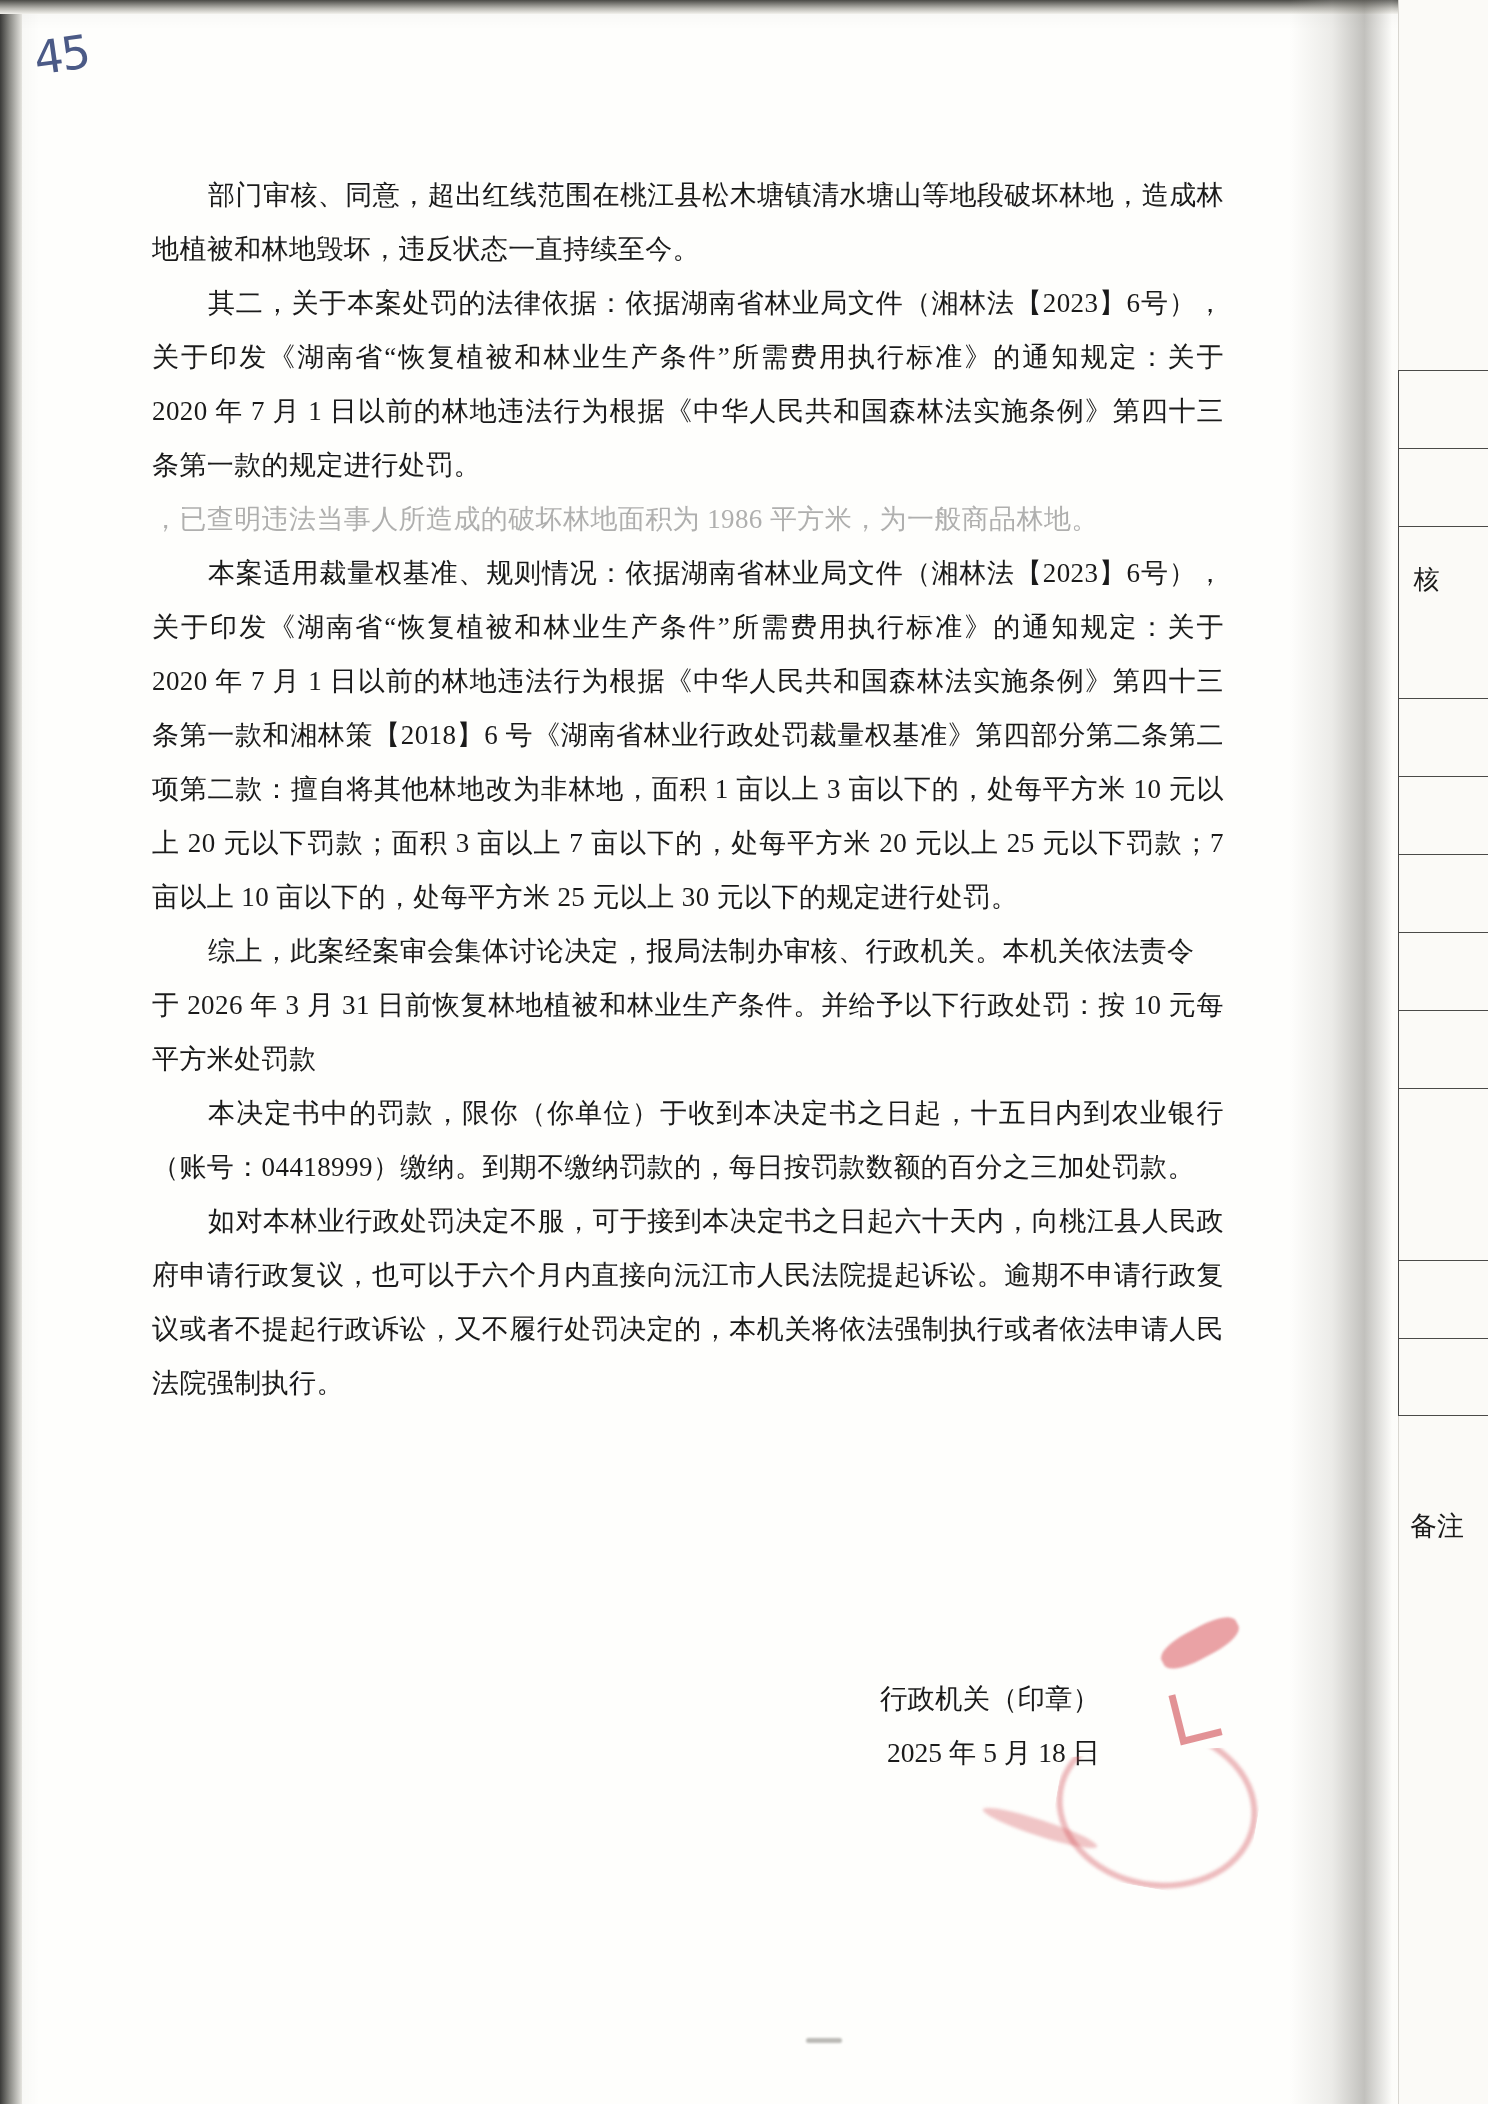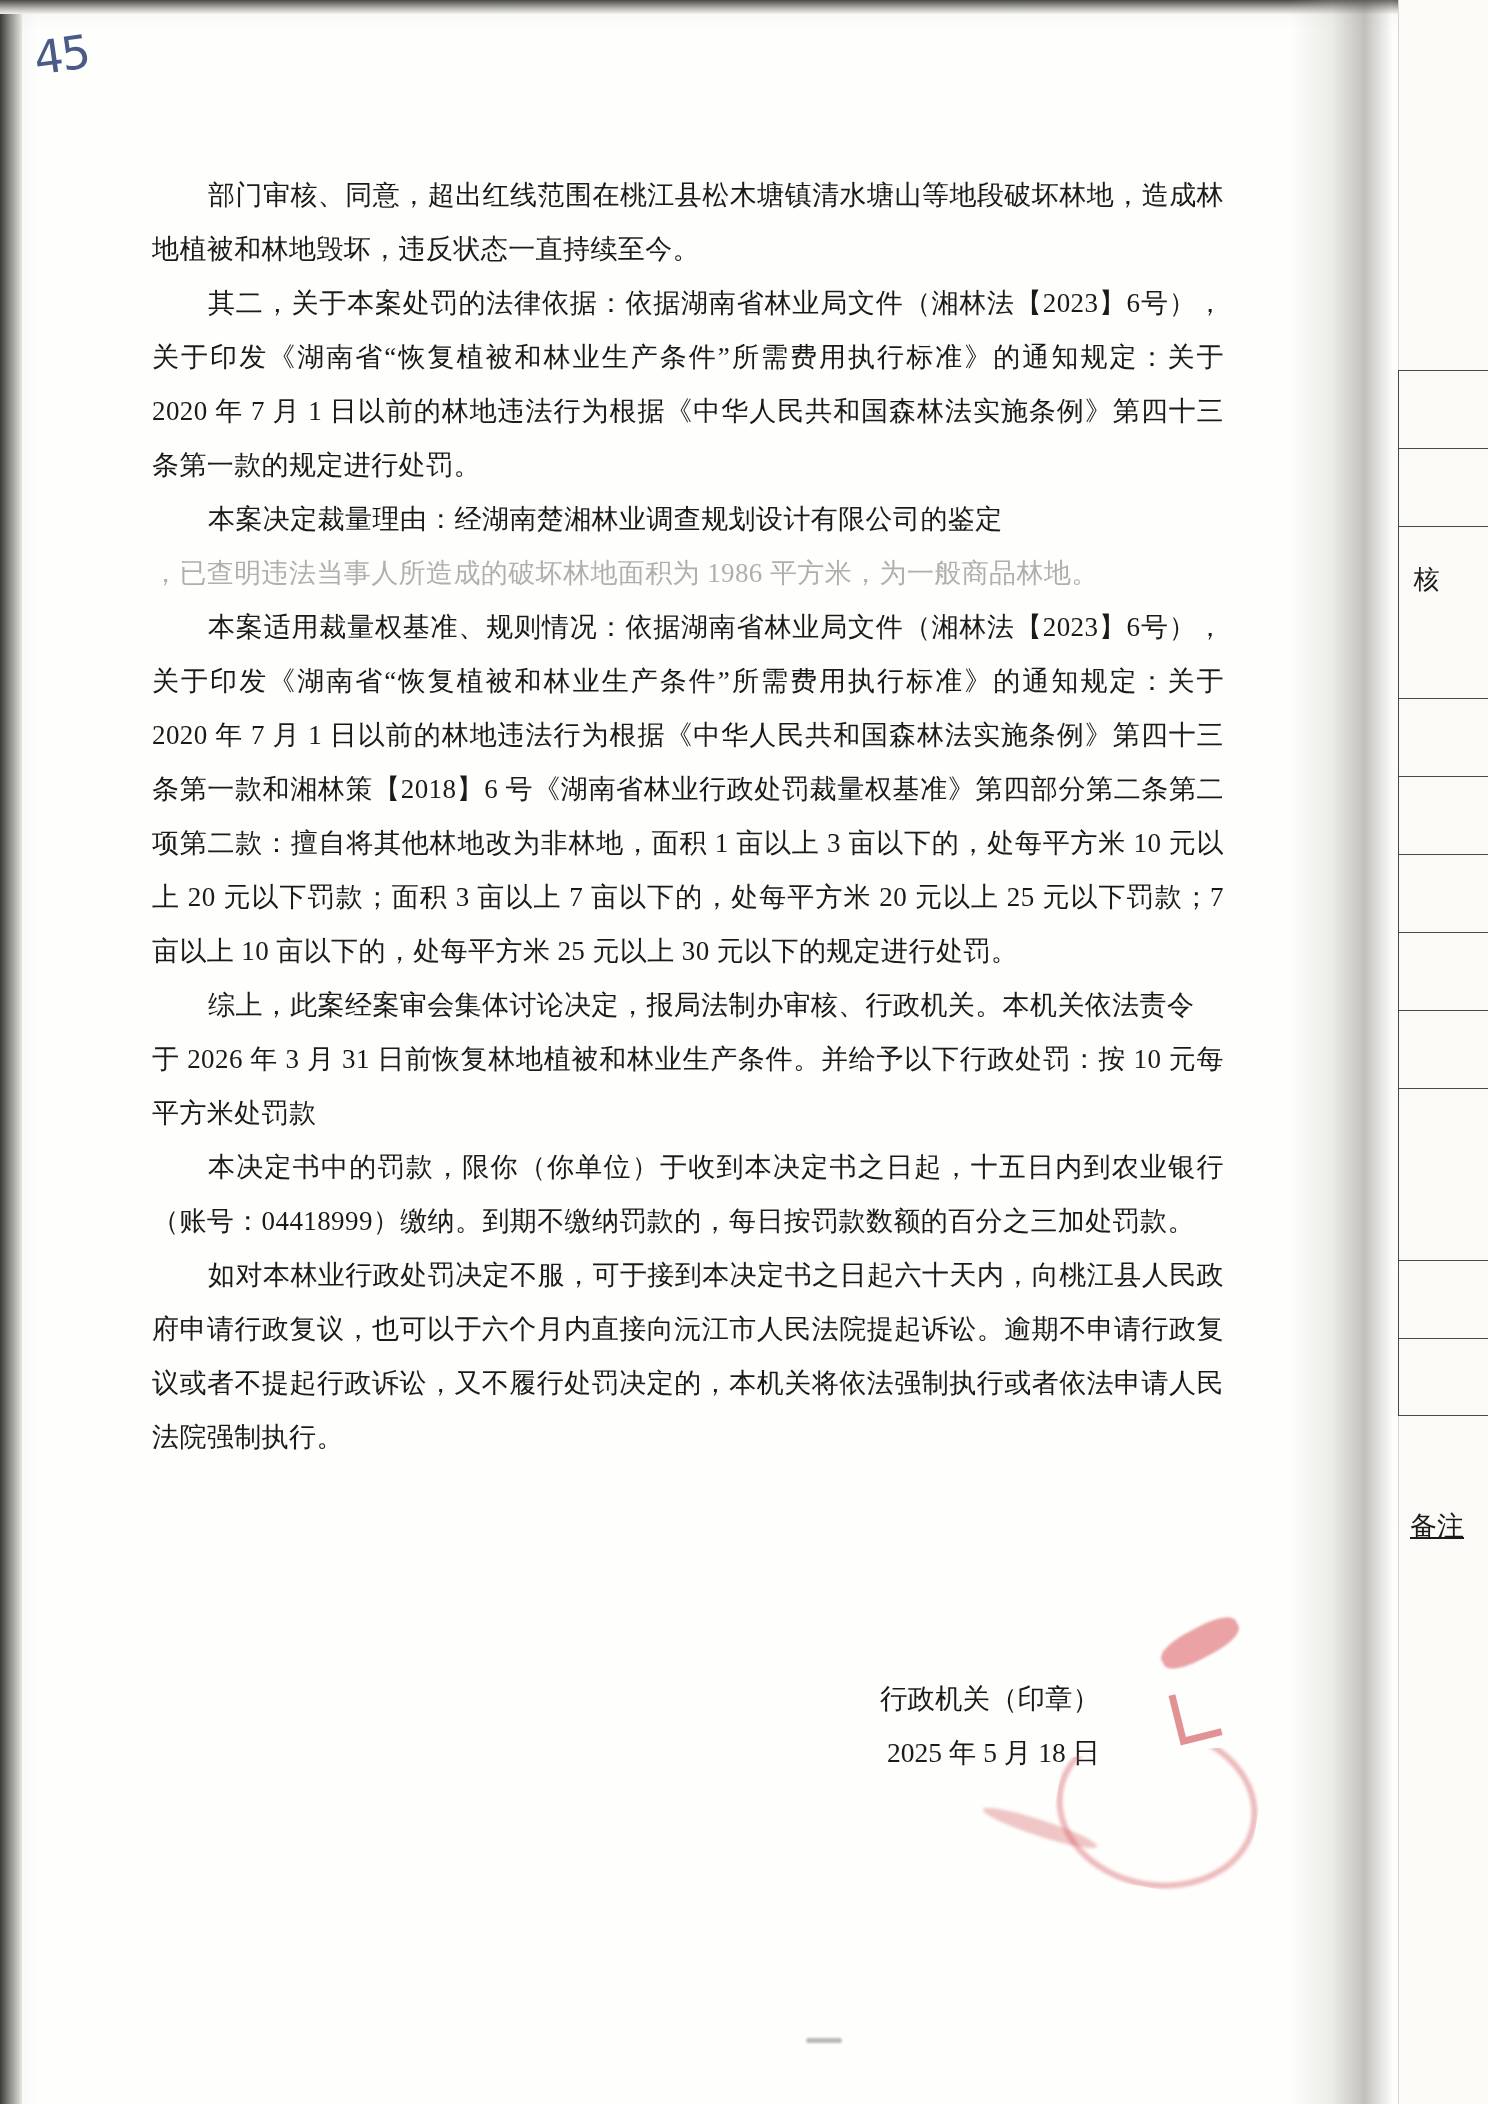--- a/index.html
+++ b/index.html
@@ -169,21 +169,20 @@
     font-size: 26px;
     color: #1a1a1a;
     writing-mode: vertical-rl;
   }
   .side-label-2 {
     position: absolute;
     left: 1410px;
     top: 1508px;
     font-size: 27px;
     color: #1a1a1a;
-    text-decoration: underline;
   }
   .bottom-speck {
     position: absolute;
     left: 806px;
     top: 2038px;
     width: 36px;
     height: 5px;
     background: rgba(120,118,112,0.5);
     border-radius: 3px;
     filter: blur(1px);
@@ -196,21 +195,20 @@
 
   <div class="paper-tint"></div>
   <div class="scan-edge-left"></div>
   <div class="scan-edge-top"></div>
 
   <div class="page-number">45</div>
 
   <div class="doc-body">
     <p class="para indent">部门审核、同意，超出红线范围在桃江县松木塘镇清水塘山等地段破坏林地，造成林地植被和林地毁坏，违反状态一直持续至今。</p>
     <p class="para indent">其二，关于本案处罚的法律依据：依据湖南省林业局文件（湘林法【2023】6号），关于印发《湖南省“恢复植被和林业生产条件”所需费用执行标准》的通知规定：关于 2020 年 7 月 1 日以前的林地违法行为根据《中华人民共和国森林法实施条例》第四十三条第一款的规定进行处罚。</p>
-    <p class="para indent">本案决定裁量理由：经湖南楚湘林业调查规划设计有限公司的鉴定</p>
     <p class="para faded">，已查明违法当事人所造成的破坏林地面积为 1986 平方米，为一般商品林地。</p>
     <p class="para indent">本案适用裁量权基准、规则情况：依据湖南省林业局文件（湘林法【2023】6号），关于印发《湖南省“恢复植被和林业生产条件”所需费用执行标准》的通知规定：关于 2020 年 7 月 1 日以前的林地违法行为根据《中华人民共和国森林法实施条例》第四十三条第一款和湘林策【2018】6 号《湖南省林业行政处罚裁量权基准》第四部分第二条第二项第二款：擅自将其他林地改为非林地，面积 1 亩以上 3 亩以下的，处每平方米 10 元以上 20 元以下罚款；面积 3 亩以上 7 亩以下的，处每平方米 20 元以上 25 元以下罚款；7 亩以上 10 亩以下的，处每平方米 25 元以上 30 元以下的规定进行处罚。</p>
     <p class="para indent">综上，此案经案审会集体讨论决定，报局法制办审核、行政机关。本机关依法责令</p>
     <p class="para">于 2026 年 3 月 31 日前恢复林地植被和林业生产条件。并给予以下行政处罚：按 10 元每平方米处罚款</p>
     <p class="para indent">本决定书中的罚款，限你（你单位）于收到本决定书之日起，十五日内到农业银行（账号：04418999）缴纳。到期不缴纳罚款的，每日按罚款数额的百分之三加处罚款。</p>
     <p class="para indent">如对本林业行政处罚决定不服，可于接到本决定书之日起六十天内，向桃江县人民政府申请行政复议，也可以于六个月内直接向沅江市人民法院提起诉讼。逾期不申请行政复议或者不提起行政诉讼，又不履行处罚决定的，本机关将依法强制执行或者依法申请人民法院强制执行。</p>
   </div>
 
   <div class="signature-block">
     <div>行政机关（印章）</div>

